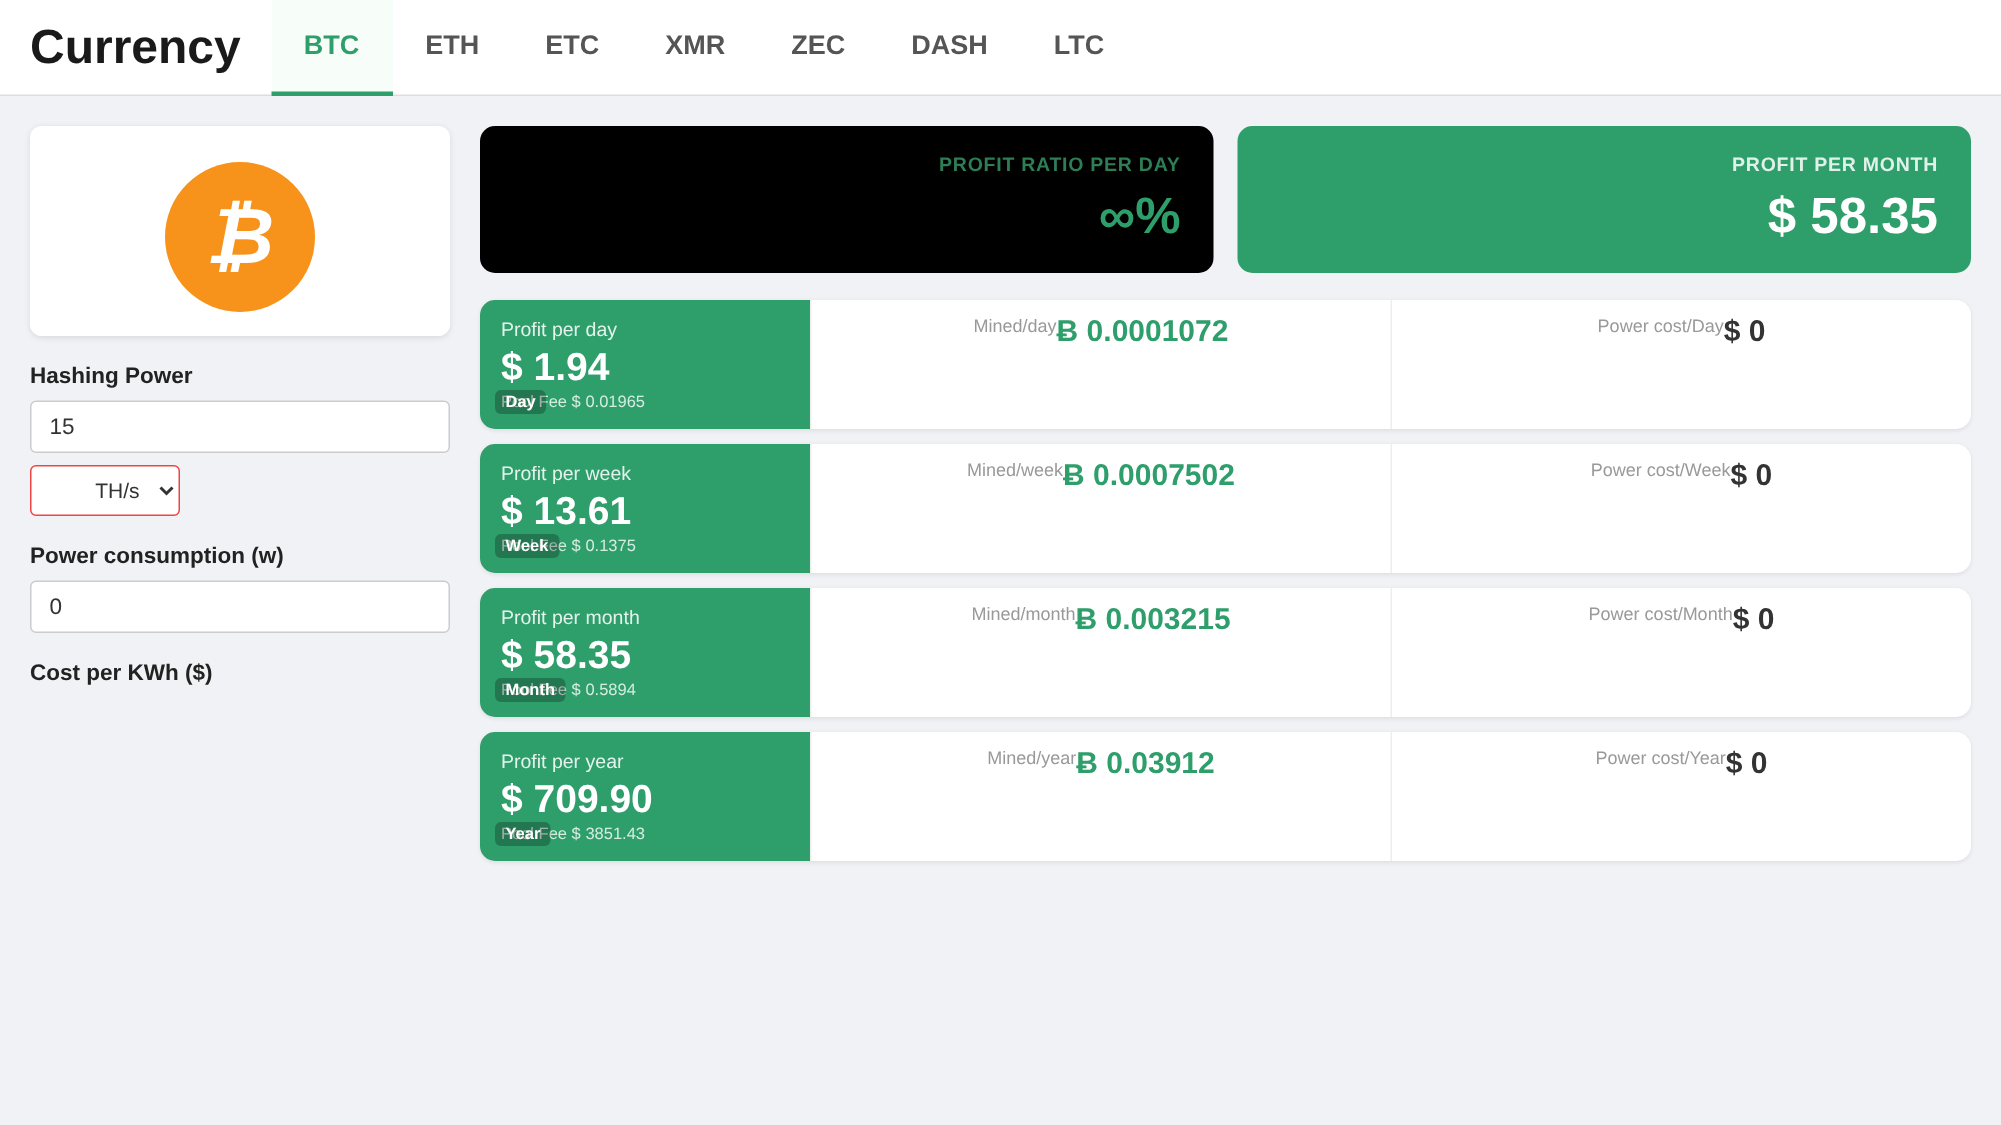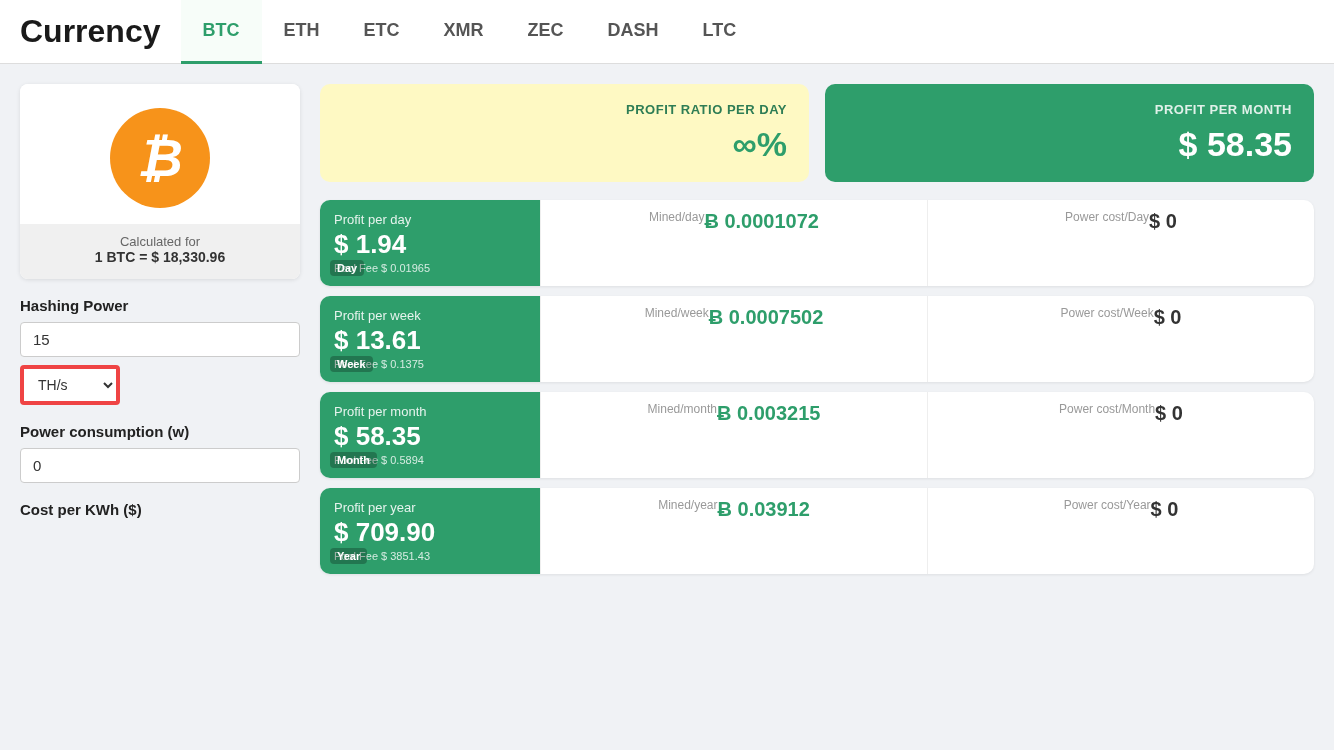--- a/index.html
+++ b/index.html
@@ -111,28 +111,29 @@
       border: 1px solid #ccc;
       border-radius: 4px;
       font-size: 15px;
       color: #333;
       outline: none;
       background: #fff;
     }
     .form-select {
       margin-top: 8px;
       padding: 7px 10px;
-      border: 4px solid #ef4444;
+      border: 1px solid #ef4444;
       border-radius: 4px;
       font-size: 14px;
       color: #333;
       background: #fff;
       cursor: pointer;
       outline: none;
       width: 100px;
+      text-align: right;
     }
 
     
     .right-panel {
       flex: 1;
     }
 
     
     .summary-cards {
       display: flex;
@@ -141,21 +142,21 @@
     }
     .summary-card {
       flex: 1;
       border-radius: 10px;
       padding: 18px 22px;
       display: flex;
       flex-direction: column;
       align-items: flex-end;
     }
     .summary-card.light {
-      background: #fef9c3;
+      background: #000000;
     }
     .summary-card.dark {
       background: #2e9e6b;
       color: #fff;
     }
     .summary-card-label {
       font-size: 13px;
       font-weight: 700;
       letter-spacing: 0.5px;
       text-transform: uppercase;
@@ -266,24 +267,20 @@
     </nav>
 </div>
 
 <div class="main">
 
   <div class="left-panel">
     <div class="coin-card">
       <div class="coin-logo-area">
         <div class="btc-logo">₿</div>
       </div>
-      <div class="coin-price-area">
-        <div>Calculated for</div>
-        <div class="coin-price-value">1 BTC = $ 18,330.96</div>
-      </div>
     </div>
 
     <div class="form-section">
       <label class="form-label">Hashing Power</label>
       <input class="form-input" type="text" value="15" style="">
       <select class="form-select">
         <option>TH/s</option>
         <option>GH/s</option>
         <option>MH/s</option>
       </select>

